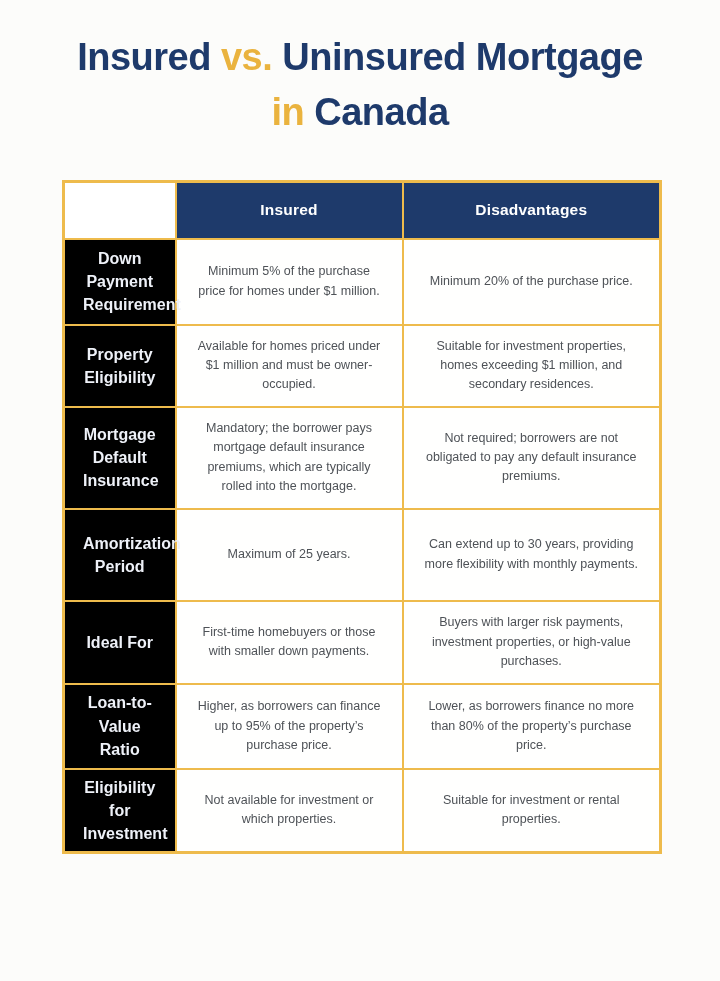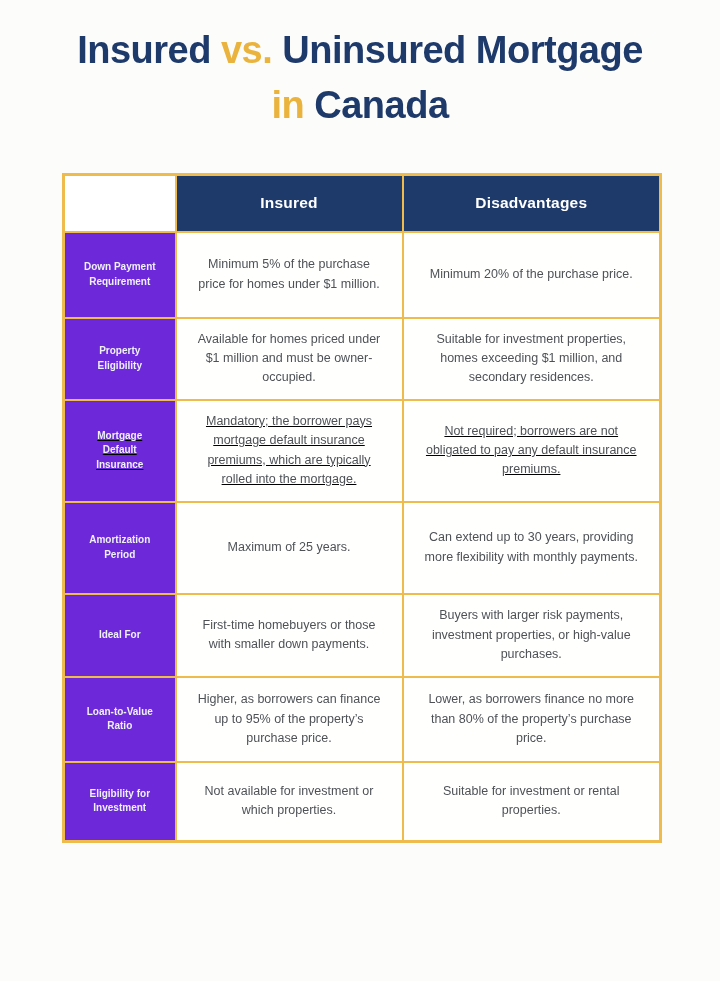--- a/index.html
+++ b/index.html
@@ -4,21 +4,21 @@
 <style>
   * { margin: 0; padding: 0; box-sizing: border-box; }
   html, body {
     width: 720px;
     background: #fcfcfa;
     font-family: "Liberation Sans", sans-serif;
   }
   body { height: 981px; overflow: hidden; }
 
   .page-title {
-    padding-top: 23px;
+    padding-top: 30px;
     text-align: center;
     font-size: 38px;
     font-weight: 700;
     line-height: 1.45;
     letter-spacing: -0.5px;
     color: #1e3a6b;
   }
   .page-title .navy { color: #1e3a6b; }
   .page-title .gold { color: #eab33e; }
 
@@ -35,41 +35,41 @@
 
   table.compare th, table.compare td {
     border: 2.5px solid #eebb4c;
     vertical-align: middle;
     text-align: center;
   }
 
   tr.hdr { height: 57px; }
   tr.r1 { height: 86px; }
   tr.r2 { height: 82px; margin-top: 8px; }
-  tr.r3 { height: 102px; text-decoration: underline; }
+  tr.r3 { height: 102px; }
   tr.r4 { height: 92px; }
   tr.r5 { height: 82px; }
   tr.r6 { height: 83px; }
   tr.r7 { height: 85px; }
   tr.r8 { height: 80px; }
 
   .corner-cell { background: #ffffff; }
 
   th.col-head {
     background: #1e3a6b;
     color: #ffffff;
     font-size: 15.5px;
     font-weight: 700;
     letter-spacing: 0.2px;
   }
 
   td.row-label {
-    background: #6d28d9;
+    background: #000000;
     color: #eef1f8;
-    font-size: 10px;
+    font-size: 16px;
     font-weight: 700;
     line-height: 1.45;
     padding: 6px 18px;
   }
 
   td.cell-text {
     background: #fffffe;
     color: #4e5257;
     font-size: 12.5px;
     line-height: 1.55;

